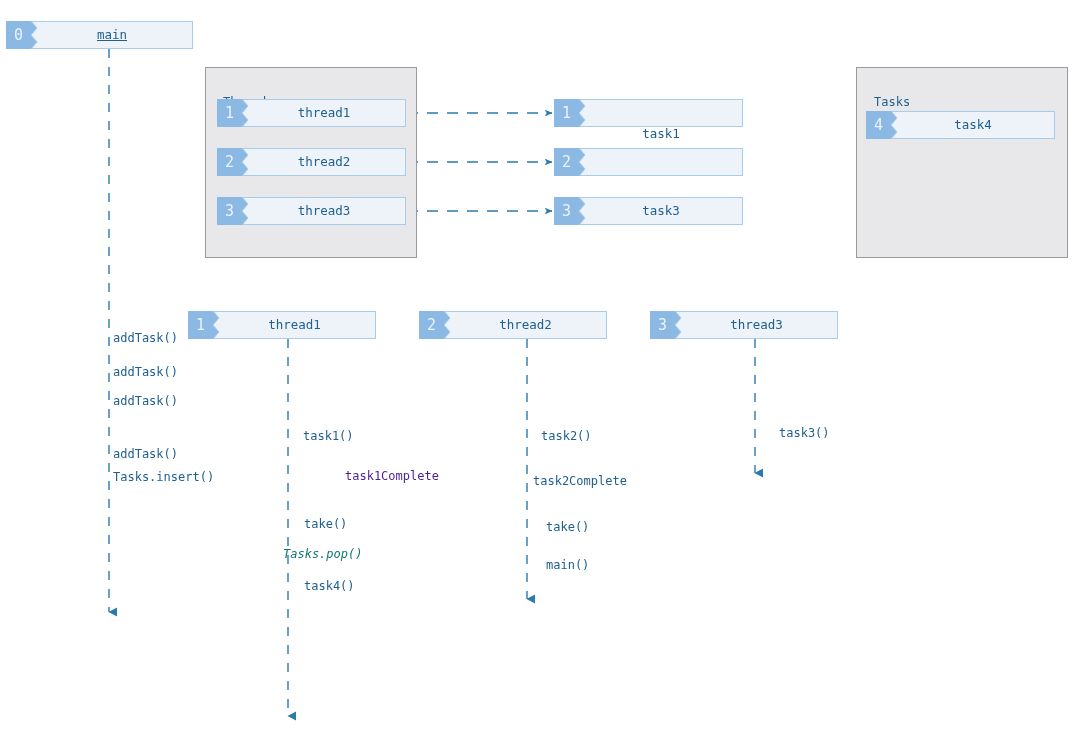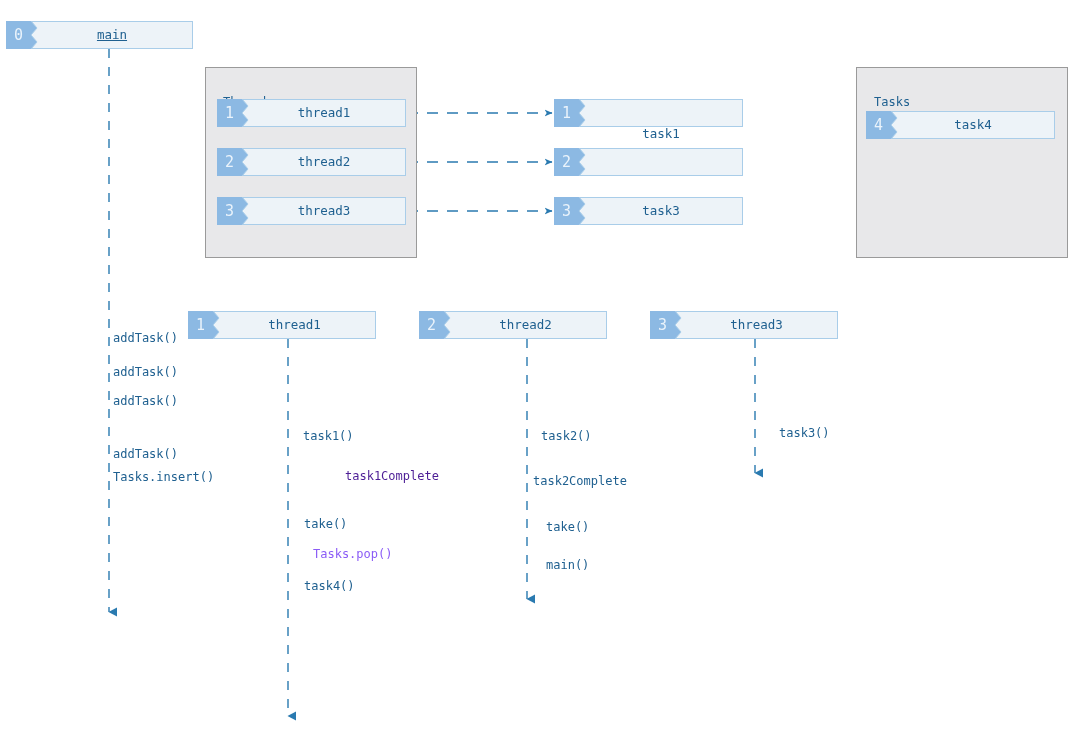--- a/index.html
+++ b/index.html
@@ -240,20 +240,20 @@
 
 <div class="layer" id="messages-layer">
     <div class="msg" style="left: 113px; top: 332px; color: rgb(31, 96, 144);">addTask()</div>
     <div class="msg" style="left: 113px; top: 366px; color: rgb(31, 96, 144);">addTask()</div>
     <div class="msg" style="left: 113px; top: 395px; color: rgb(31, 96, 144);">addTask()</div>
     <div class="msg" style="left: 113px; top: 448px; color: rgb(31, 96, 144);">addTask()</div>
     <div class="msg" style="left: 113px; top: 471px; color: rgb(31, 96, 144);">Tasks.insert()</div>
     <div class="msg" style="left: 303px; top: 430px; color: rgb(31, 96, 144);">task1()</div>
     <div class="msg" style="left: 298px; top: 470px; color: #4c1d95; margin-left: 47px;">task1Complete</div>
     <div class="msg" style="left: 304px; top: 518px; color: rgb(31, 96, 144);">take()</div>
-    <div class="msg" style="left: 313px; top: 548px; color: #8b5cf6;">Tasks.pop()</div>
+    <div class="msg" style="left: 283px; top: 548px; color: #0f766e; font-style: italic;">Tasks.pop()</div>
     <div class="msg" style="left: 304px; top: 580px; color: rgb(31, 96, 144);">task4()</div>
     <div class="msg" style="left: 541px; top: 430px; color: rgb(31, 96, 144);">task2()</div>
     <div class="msg" style="left: 533px; top: 475px; color: rgb(31, 96, 144); text-align: right;">task2Complete</div>
     <div class="msg" style="left: 546px; top: 521px; color: rgb(31, 96, 144);">take()</div>
     <div class="msg" style="left: 546px; top: 559px; color: rgb(31, 96, 144);">main()</div>
     <div class="msg" style="left: 779px; top: 427px; color: rgb(31, 96, 144);">task3()</div>
   </div>
 
 </body></html>

